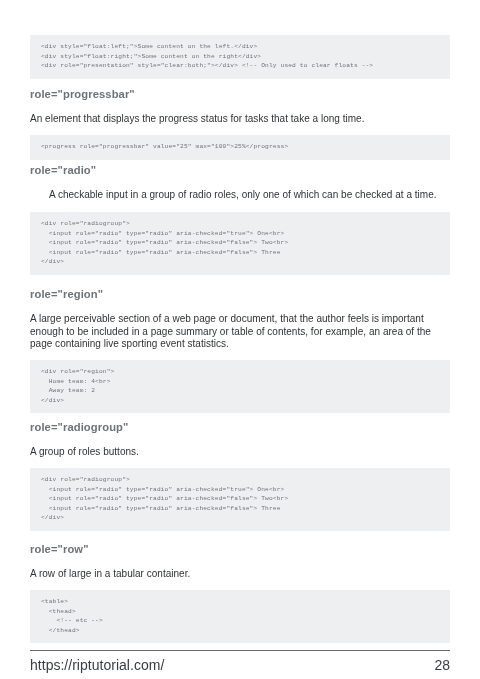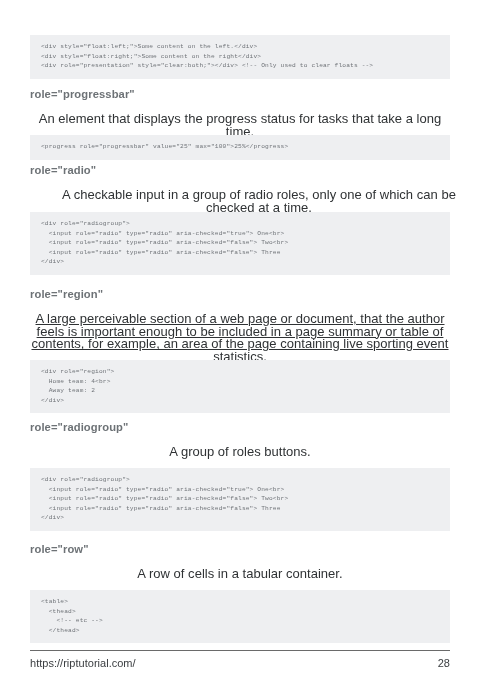--- a/index.html
+++ b/index.html
@@ -46,27 +46,26 @@
     font-weight: bold;
     color: #6d7276;
     margin: 0;
     padding: 0 30px;
     letter-spacing: 0.1px;
   }
 
   
   p.body-text {
     font-family: "Liberation Sans", sans-serif;
-    font-size: 13px;
+    font-size: 10px;
     line-height: 12.6px;
     color: #2f3234;
     margin: 0;
     padding: 0 30px;
     letter-spacing: 0.02px;
-    text-align: center;
   }
 
   
   .blk { position: absolute; left: 0; width: 480px; }
 
   
   .footer-rule {
     position: absolute;
     left: 30px;
     top: 650px;
@@ -76,21 +75,21 @@
   }
   .footer {
     position: absolute;
     left: 30px;
     top: 657px;
     width: 420px;
     display: flex;
     justify-content: space-between;
     align-items: baseline;
     font-family: "Liberation Sans", sans-serif;
-    font-size: 11px;
+    font-size: 14px;
     color: #3a3d40;
   }
   .footer-url { letter-spacing: 0.02px; }
   .footer-page { letter-spacing: 0.02px; }
 </style>
 </head>
 <body>
 
 <div class="page">
 
@@ -109,37 +108,37 @@
   <h2 class="role-heading blk" style="top:164px;">role="radio"</h2>
 
   <p class="body-text blk" style="top:189px;margin-left:19px;">A checkable input in a group of radio roles, only one of which can be checked at a time.</p>
 
   <div class="blk" style="top:212px;">
     <pre class="code-block"><span class="line">&lt;div role="radiogroup"&gt;</span><span class="line">  &lt;input role="radio" type="radio" aria-checked="true"&gt; One&lt;br&gt;</span><span class="line">  &lt;input role="radio" type="radio" aria-checked="false"&gt; Two&lt;br&gt;</span><span class="line">  &lt;input role="radio" type="radio" aria-checked="false"&gt; Three</span><span class="line">&lt;/div&gt;</span></pre>
   </div>
 
   <h2 class="role-heading blk" style="top:288px;">role="region"</h2>
 
-  <p class="body-text blk" style="top:313px;text-decoration:underline;">A large perceivable section of a web page or document, that the author feels is important enough to be included in a page summary or table of contents, for example, an area of the page containing live sporting event statistics.</p>
+  <p class="body-text blk" style="top:313px;">A large perceivable section of a web page or document, that the author feels is important enough to be included in a page summary or table of contents, for example, an area of the page containing live sporting event statistics.</p>
 
   <div class="blk" style="top:360px;">
     <pre class="code-block"><span class="line">&lt;div role="region"&gt;</span><span class="line">  Home team: 4&lt;br&gt;</span><span class="line">  Away team: 2</span><span class="line">&lt;/div&gt;</span></pre>
   </div>
 
   <h2 class="role-heading blk" style="top:421px;">role="radiogroup"</h2>
 
   <p class="body-text blk" style="top:446px;">A group of roles buttons.</p>
 
   <div class="blk" style="top:468px;">
     <pre class="code-block"><span class="line">&lt;div role="radiogroup"&gt;</span><span class="line">  &lt;input role="radio" type="radio" aria-checked="true"&gt; One&lt;br&gt;</span><span class="line">  &lt;input role="radio" type="radio" aria-checked="false"&gt; Two&lt;br&gt;</span><span class="line">  &lt;input role="radio" type="radio" aria-checked="false"&gt; Three</span><span class="line">&lt;/div&gt;</span></pre>
   </div>
 
   <h2 class="role-heading blk" style="top:543px;">role="row"</h2>
 
-  <p class="body-text blk" style="top:568px;">A row of cells in a tabular container.</p>
+  <p class="body-text blk" style="top:568px;">A row of large in a tabular container.</p>
 
   <div class="blk" style="top:590px;">
     <pre class="code-block"><span class="line">&lt;table&gt;</span><span class="line">  &lt;thead&gt;</span><span class="line">    &lt;!-- etc --&gt;</span><span class="line">  &lt;/thead&gt;</span></pre>
   </div>
 
   <div class="footer-rule"></div>
   <div class="footer">
     <span class="footer-url">https://riptutorial.com/</span>
     <span class="footer-page">28</span>
   </div>

